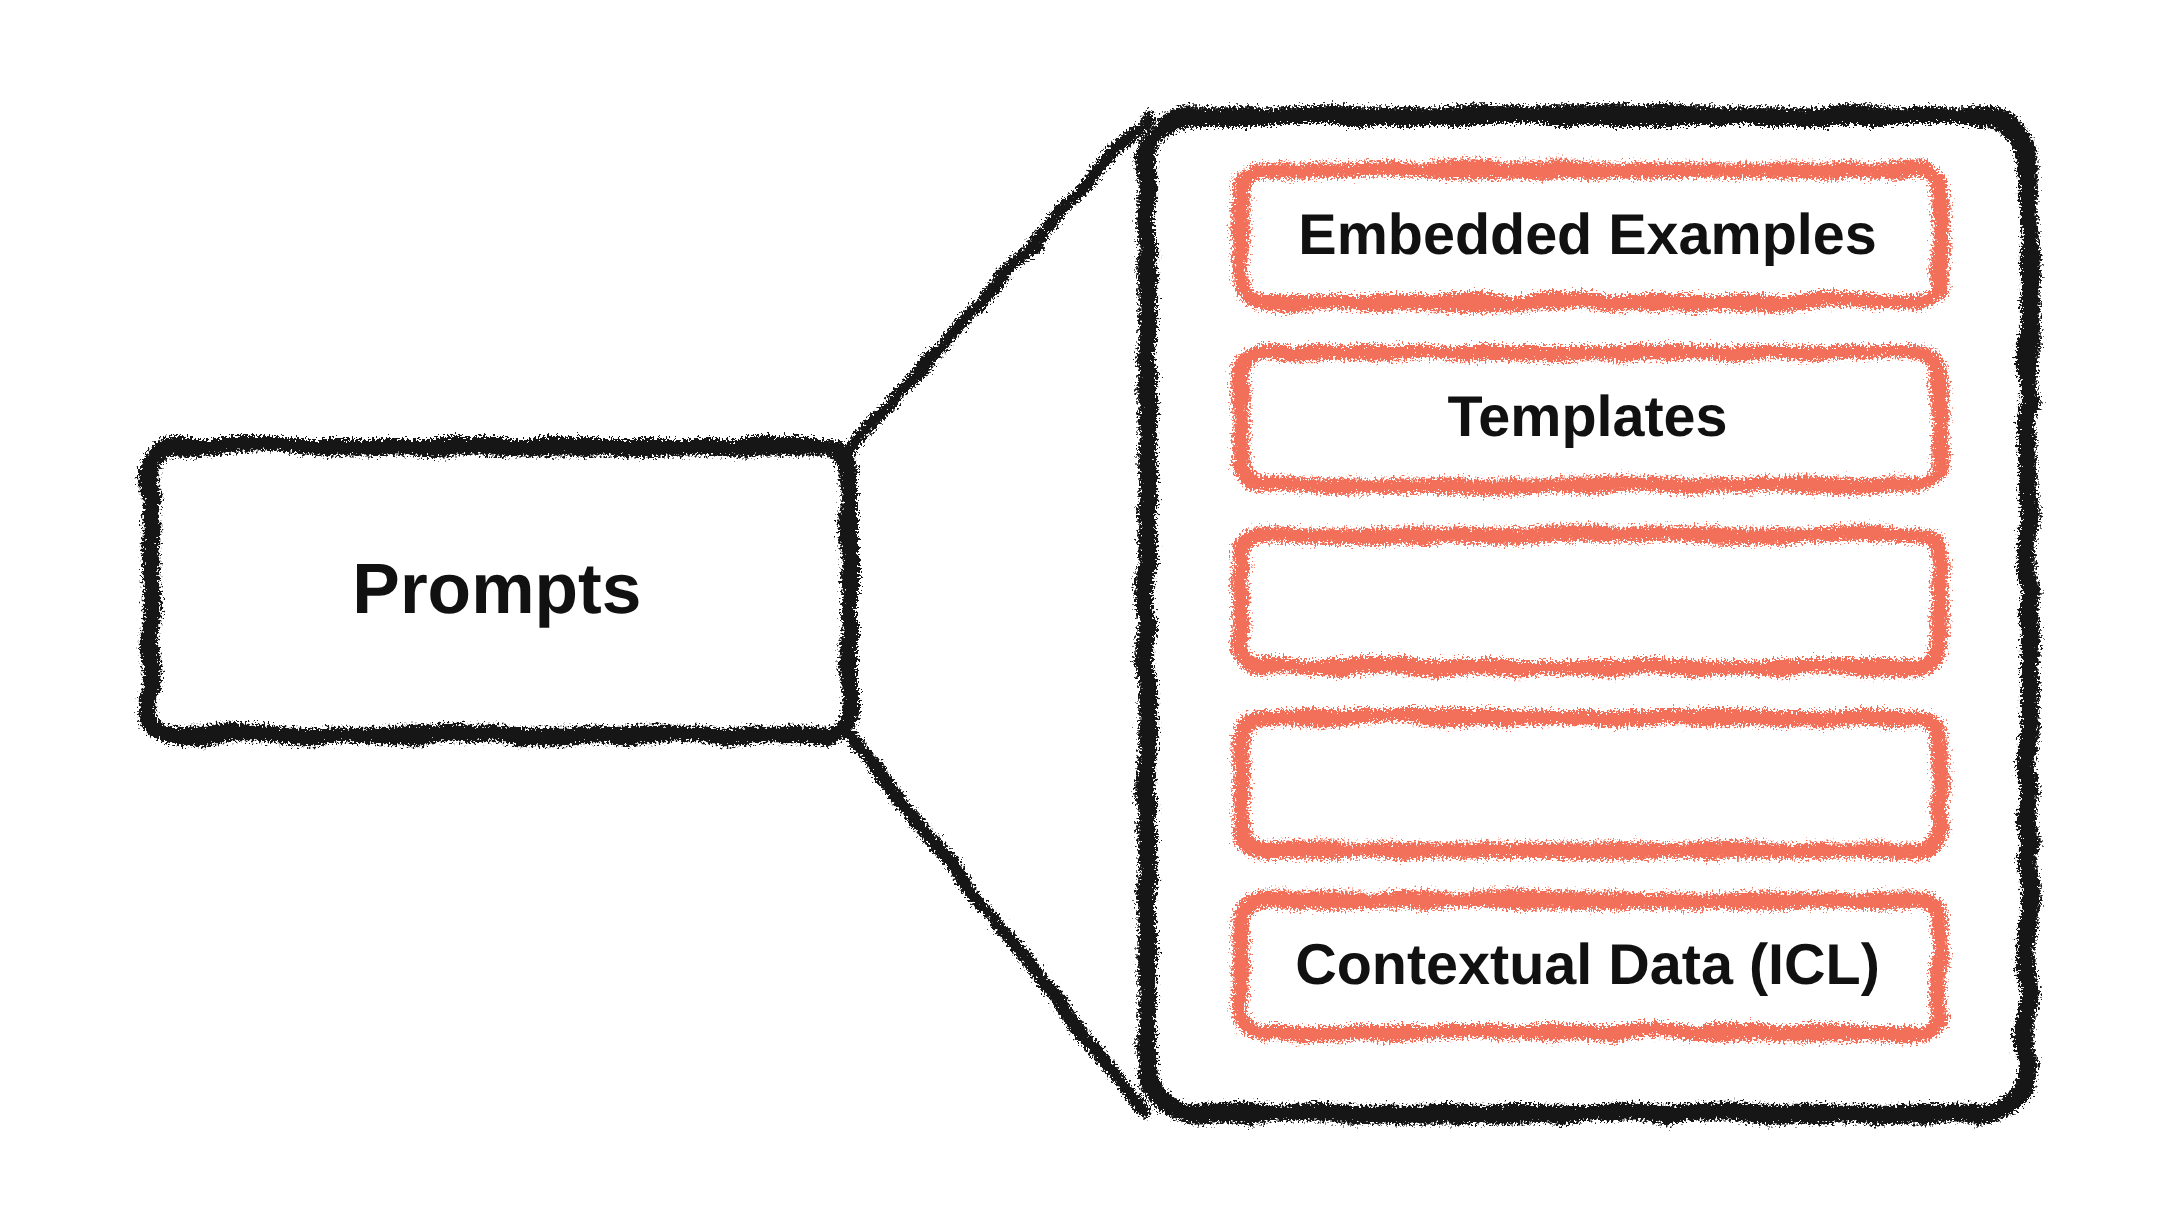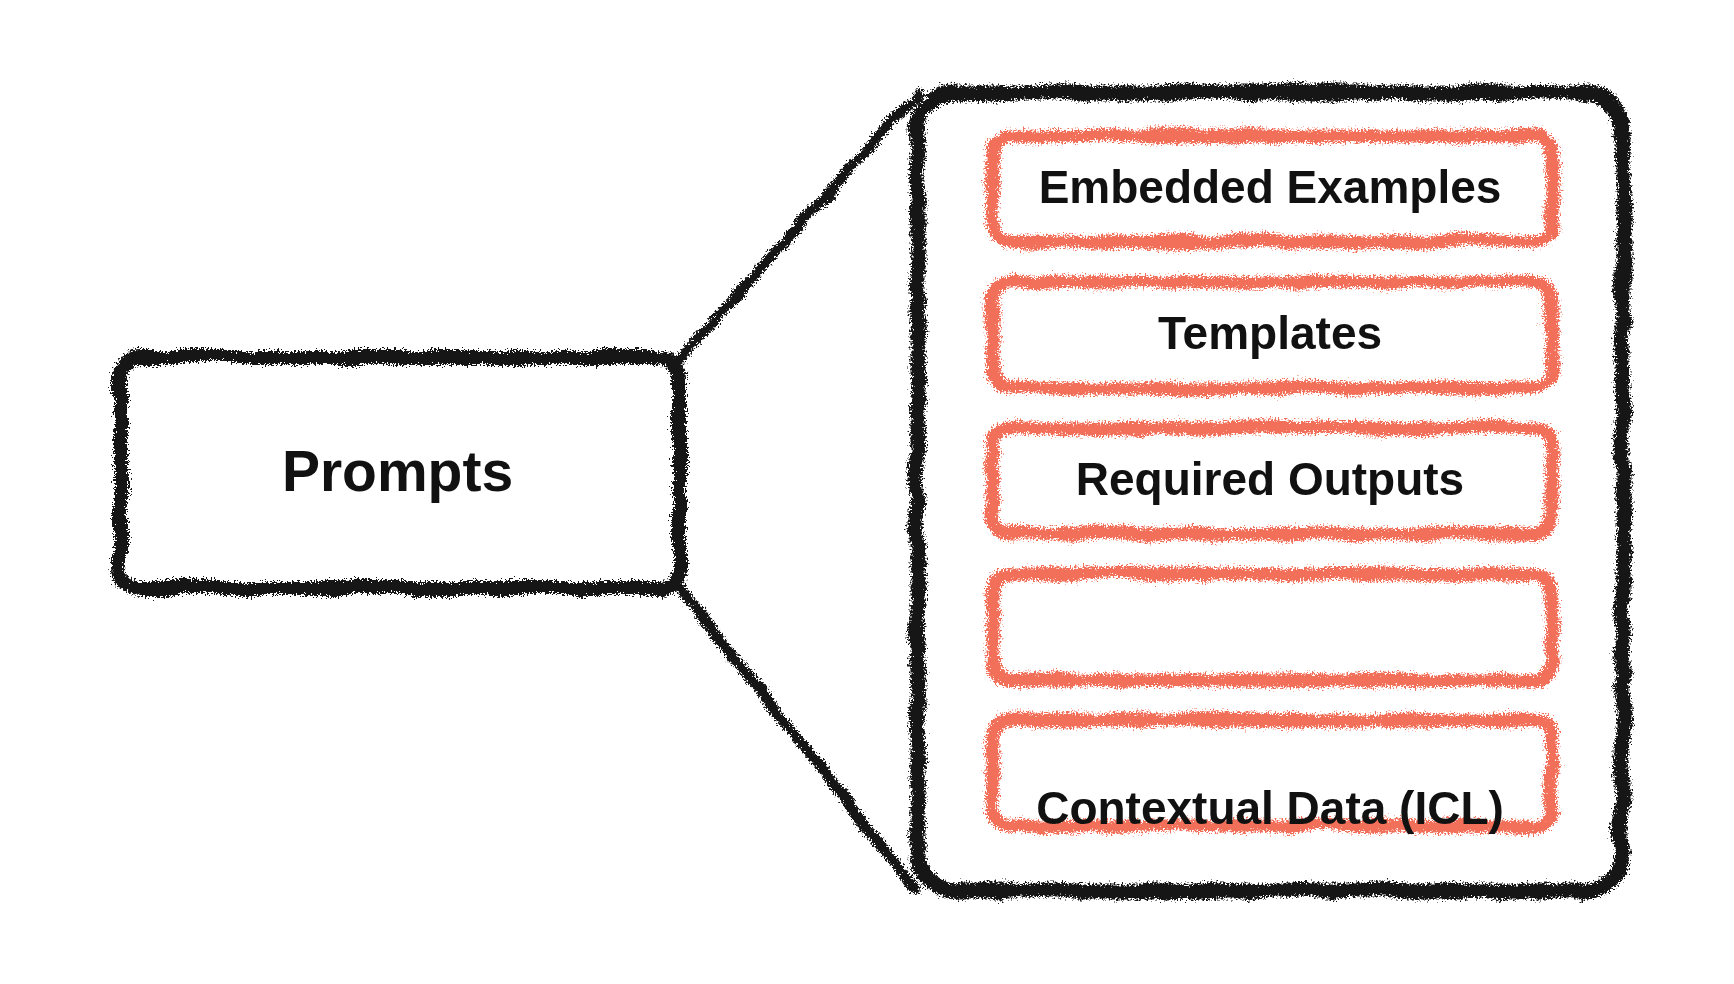--- a/index.html
+++ b/index.html
@@ -45,21 +45,21 @@
   .label.item {
     left: 983px;
     width: 574px;
     height: 118px;
     font-size: 46px;
   }
   .label.item-1 { top: 128px; }
   .label.item-2 { top: 274px; }
   .label.item-3 { top: 420px; }
   .label.item-4 { top: 566px; }
-  .label.item-5 { top: 749px; }
+  .label.item-5 { top: 712px; }
 </style>
 </head>
 <body>
 
 <div class="stage">
 
   <svg class="shapes" viewBox="0 0 1734 984" aria-hidden="true">
     <defs>
       <filter id="crayon-black" x="-8%" y="-8%" width="116%" height="116%">
         <feTurbulence type="turbulence" baseFrequency="0.012 0.02" numOctaves="2" seed="8" result="wobble"></feTurbulence>
@@ -90,18 +90,17 @@
       <rect x="990" y="718" width="560" height="106" rx="17" ry="17"></rect>
     </g>
   </svg>
 
   <div class="label prompts">Prompts</div>
 
   <div class="label item item-1">Embedded Examples</div>
 
   <div class="label item item-2">Templates</div>
 
-  <div class="label item item-3">Required Outputs</div>
 
 
   <div class="label item item-5">Contextual Data (ICL)</div>
 
 </div>
 
 </body></html>

